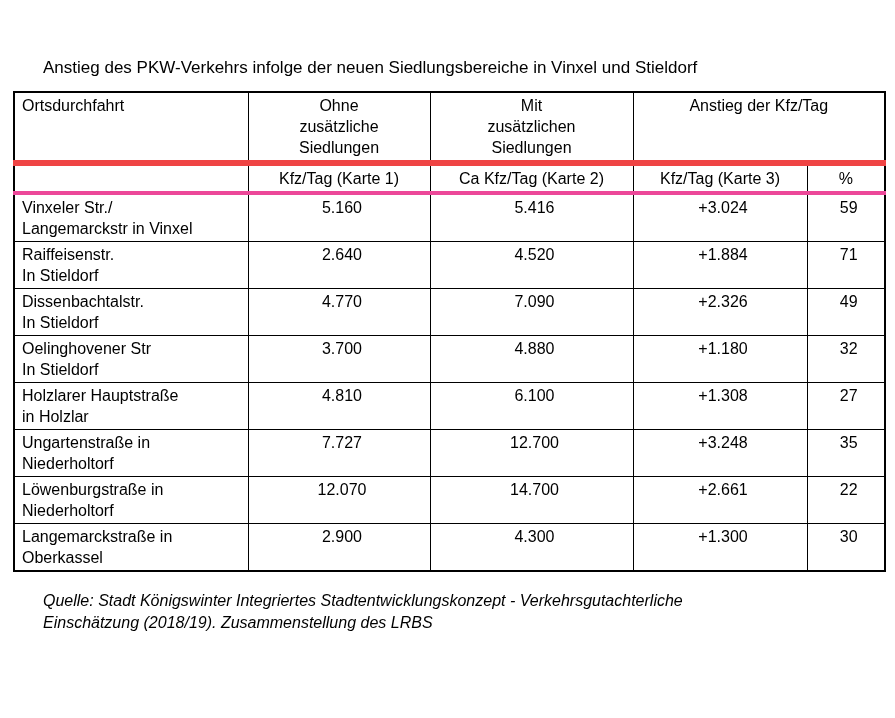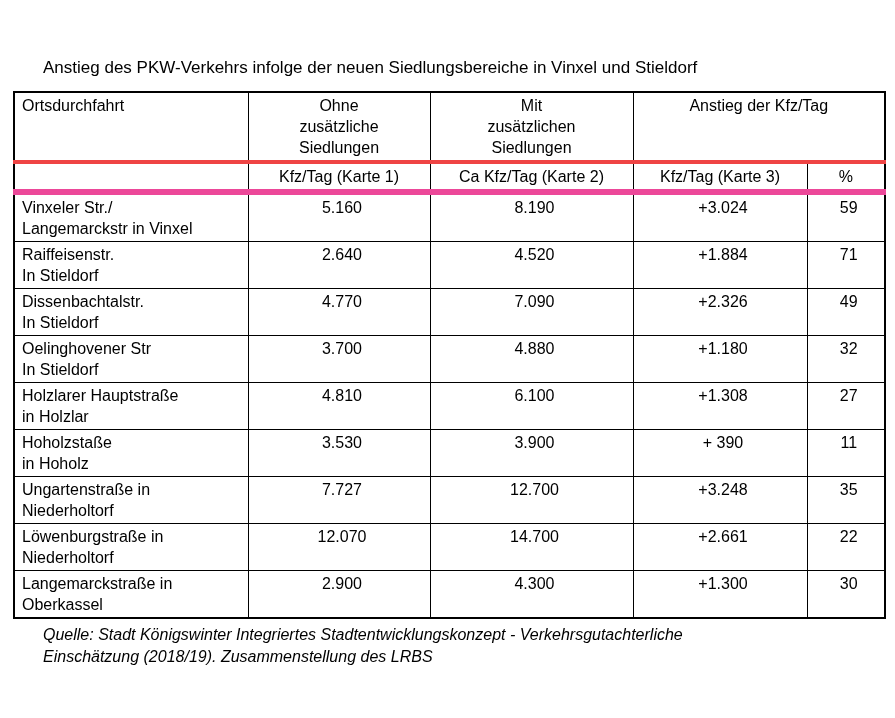--- a/index.html
+++ b/index.html
@@ -34,35 +34,35 @@
   }
   .traffic-table th,
   .traffic-table td {
     border: 1px solid #000;
     vertical-align: top;
     padding: 2px 7px;
     font-weight: normal;
     line-height: 21px;
     overflow: hidden;
   }
-  tr.groups th { border-bottom: 4px solid #ef4444; }
-  tr.units  th { border-bottom: 6px solid #ec4899; }
+  tr.groups th { border-bottom: 6px solid #ef4444; }
+  tr.units  th { border-bottom: 4px solid #ec4899; }
   tr.groups { height: 66px; }
   tr.units  { height: 27px; }
   tbody tr  { height: 46px; }
   .left   { text-align: left; }
   .center { }
   .pre    { white-space: pre-line; }
   td.name {
     text-align: left;
   }
   td.name .l { display: block; }
   td.num { text-align: center; padding-left: 13px; }
   .source-note {
-    margin: 5px 0 0 30px;
+    margin: 18px 0 0 30px;
     font-style: italic;
     font-size: 16px;
     line-height: 22px;
     white-space: pre-line;
   }
 </style>
 </head>
 <body>
 
 <div class="page">
@@ -96,21 +96,21 @@
         <th class="center">%</th>
       </tr>
     </thead>
     <tbody>
       <tr>
         <td class="name">
           <span class="l">Vinxeler Str./</span>
           <span class="l">Langemarckstr in Vinxel</span>
         </td>
         <td class="num">5.160</td>
-        <td class="num">8.190</td>
+        <td class="num">5.416</td>
         <td class="num">+3.024</td>
         <td class="num">59</td>
       </tr>
       <tr>
         <td class="name">
           <span class="l">Raiffeisenstr.</span>
           <span class="l">In Stieldorf</span>
         </td>
         <td class="num">2.640</td>
         <td class="num">4.520</td>
@@ -142,30 +142,20 @@
           <span class="l">Holzlarer Hauptstraße</span>
           <span class="l">in Holzlar</span>
         </td>
         <td class="num">4.810</td>
         <td class="num">6.100</td>
         <td class="num">+1.308</td>
         <td class="num">27</td>
       </tr>
       <tr>
         <td class="name">
-          <span class="l">Hoholzstaße</span>
-          <span class="l">in Hoholz</span>
-        </td>
-        <td class="num">3.530</td>
-        <td class="num">3.900</td>
-        <td class="num">+ 390</td>
-        <td class="num">11</td>
-      </tr>
-      <tr>
-        <td class="name">
           <span class="l">Ungartenstraße in</span>
           <span class="l">Niederholtorf</span>
         </td>
         <td class="num">7.727</td>
         <td class="num">12.700</td>
         <td class="num">+3.248</td>
         <td class="num">35</td>
       </tr>
       <tr>
         <td class="name">

